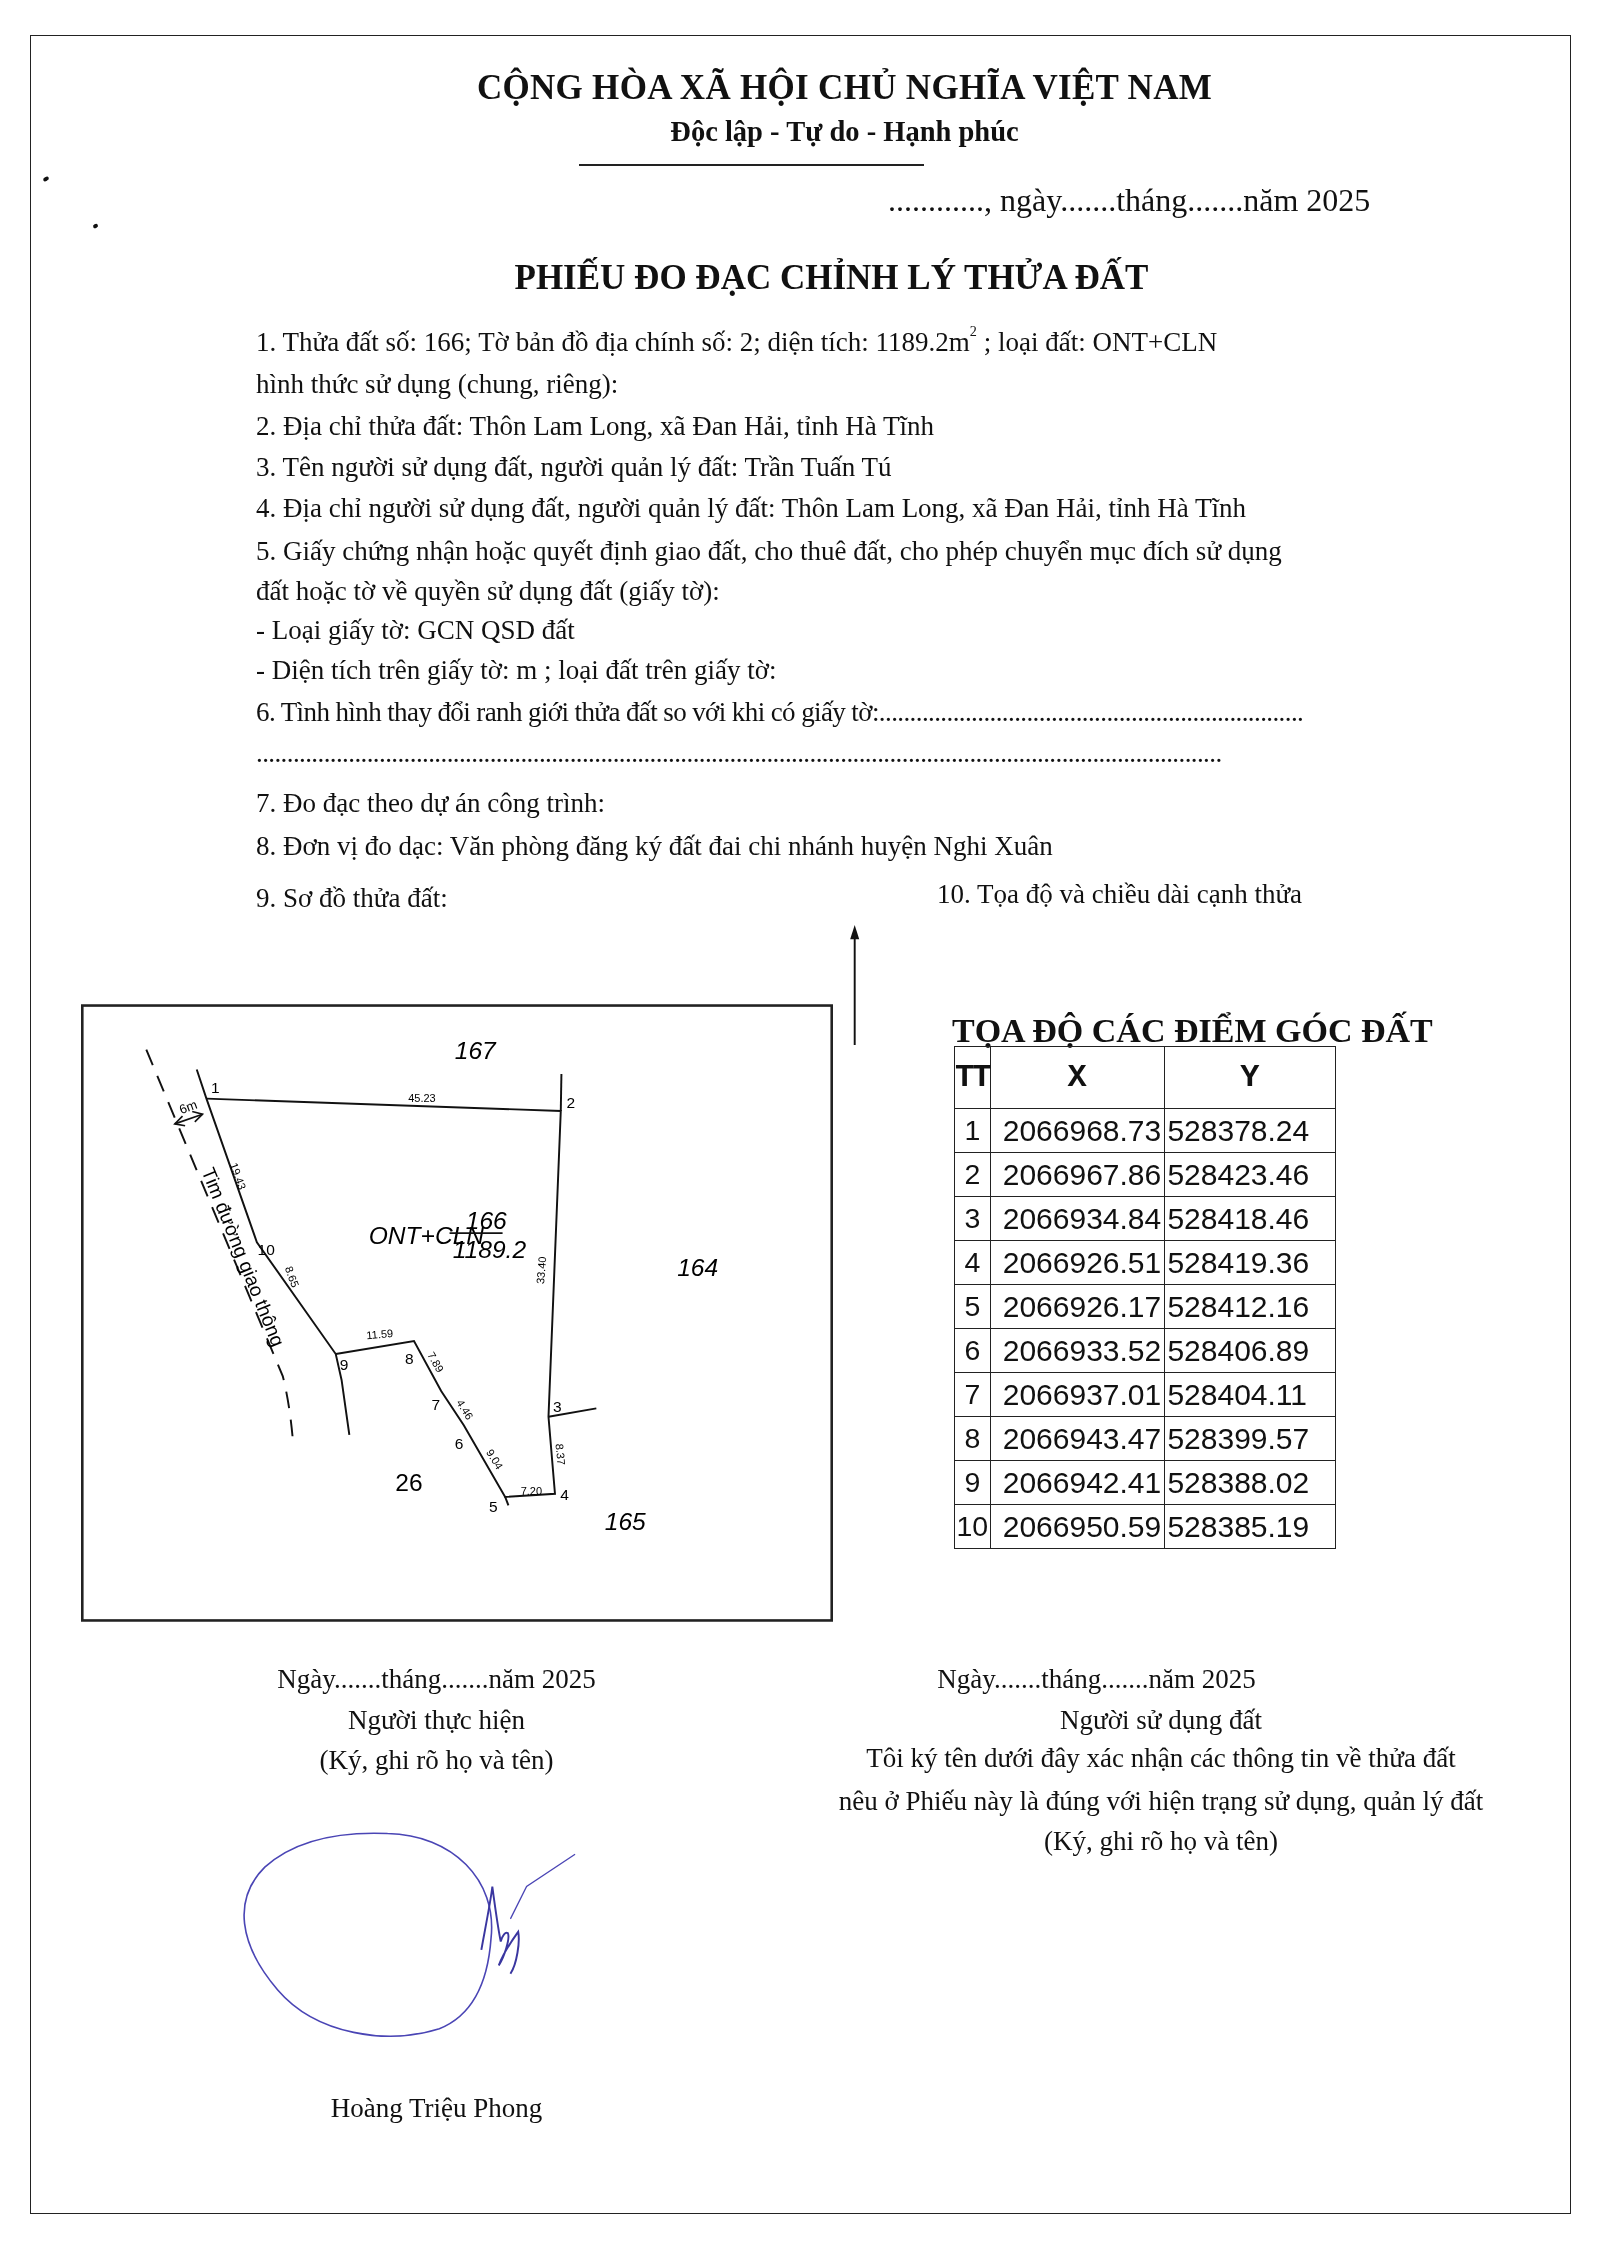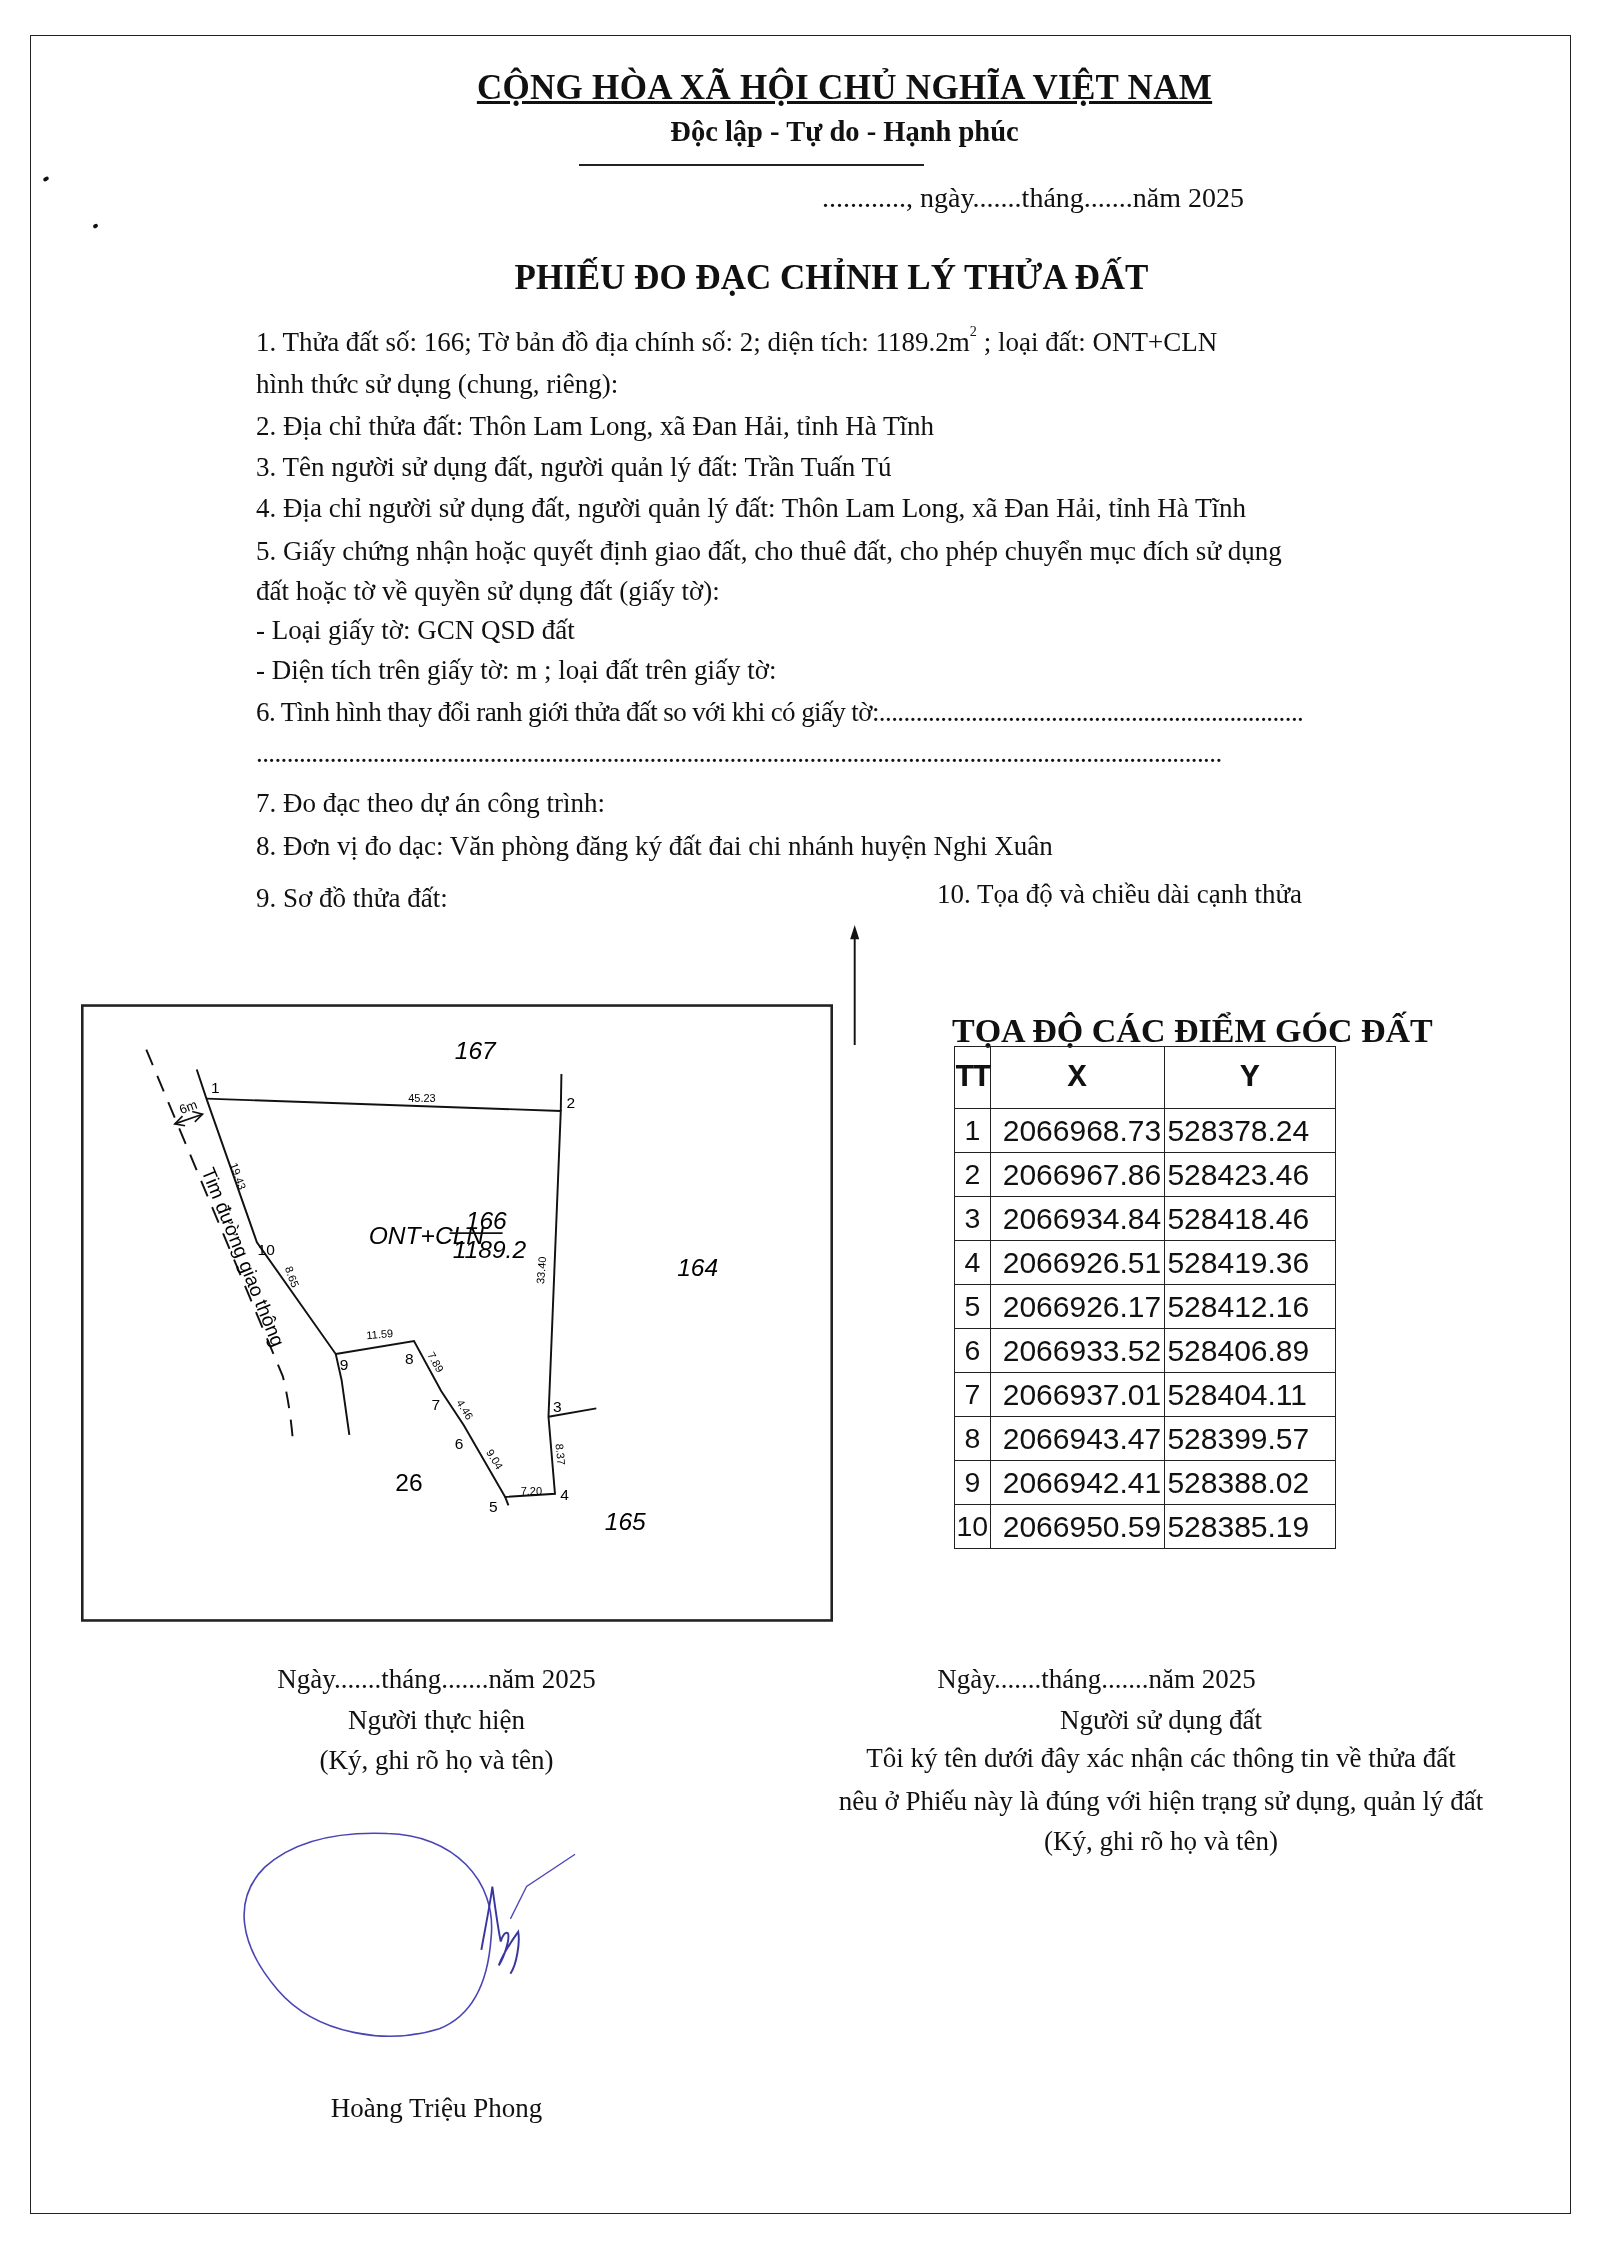--- a/index.html
+++ b/index.html
@@ -1,22 +1,22 @@
 <!DOCTYPE html>
 <html style="font-size:10.4px"><head>
 <meta charset="utf-8">
 <style>
   html, body { margin:0; padding:0; background:#ffffff; }
   body { width:1621px; height:2261px; position:relative; overflow:hidden; font-family:"Liberation Serif", serif; color:#111; }
   .abs { position:absolute; white-space:nowrap; }
   .frame { position:absolute; left:30px; top:35px; width:1541px; height:2179px; border:1.9px solid #222; box-sizing:border-box; }
-  .h-nation { left:0; width:1621px; top:68px; text-align:center; font-weight:bold; font-size:35px; letter-spacing:0.3px; padding-left:68px; box-sizing:border-box;text-decoration:underline; }
+  .h-nation { left:0; width:1621px; top:68px; text-align:center; font-weight:bold; font-size:35px; letter-spacing:0.3px; padding-left:68px; box-sizing:border-box; }
   .h-motto { left:0; width:1621px; top:116px; text-align:center; font-weight:bold; font-size:28.5px; padding-left:68px; box-sizing:border-box; }
   .h-underline { left:579px; top:164px; width:345px; height:0; border-top:2.6px solid #222; }
-  .date-top { left:822px; top:182px; font-size:28px; }
+  .date-top { left:888px; top:182px; font-size:32px; }
   .title { left:0; width:1621px; top:258px; text-align:center; font-weight:bold; font-size:35px; padding-left:42px; box-sizing:border-box; }
   .line { font-size:27px; left:256px; }
   .line sup { font-size:14.2px; vertical-align:top; position:relative; top:-3.9px; }
   .dots { font-size:27px; letter-spacing:-0.6px; }
   .north { position:absolute; left:853px; top:926px; width:3.9px; height:116px; }
   .diagram { position:absolute; left:81px; top:1004px; width:752px; height:618px; }
   .table-title { left:952px; top:996px; font-weight:bold; font-size:34px;margin-top:16px; }
   table.coords { position:absolute; left:954px; top:1046px; border-collapse:collapse; font-family:"Liberation Sans", sans-serif; }
   table.coords th, table.coords td { border:1.9px solid #222; padding:0 2.6px; height:43px; font-size:30px; }
   table.coords th { font-family:Liberation Mono, monospace; font-weight:bold; height:61px; font-size:32px; }

